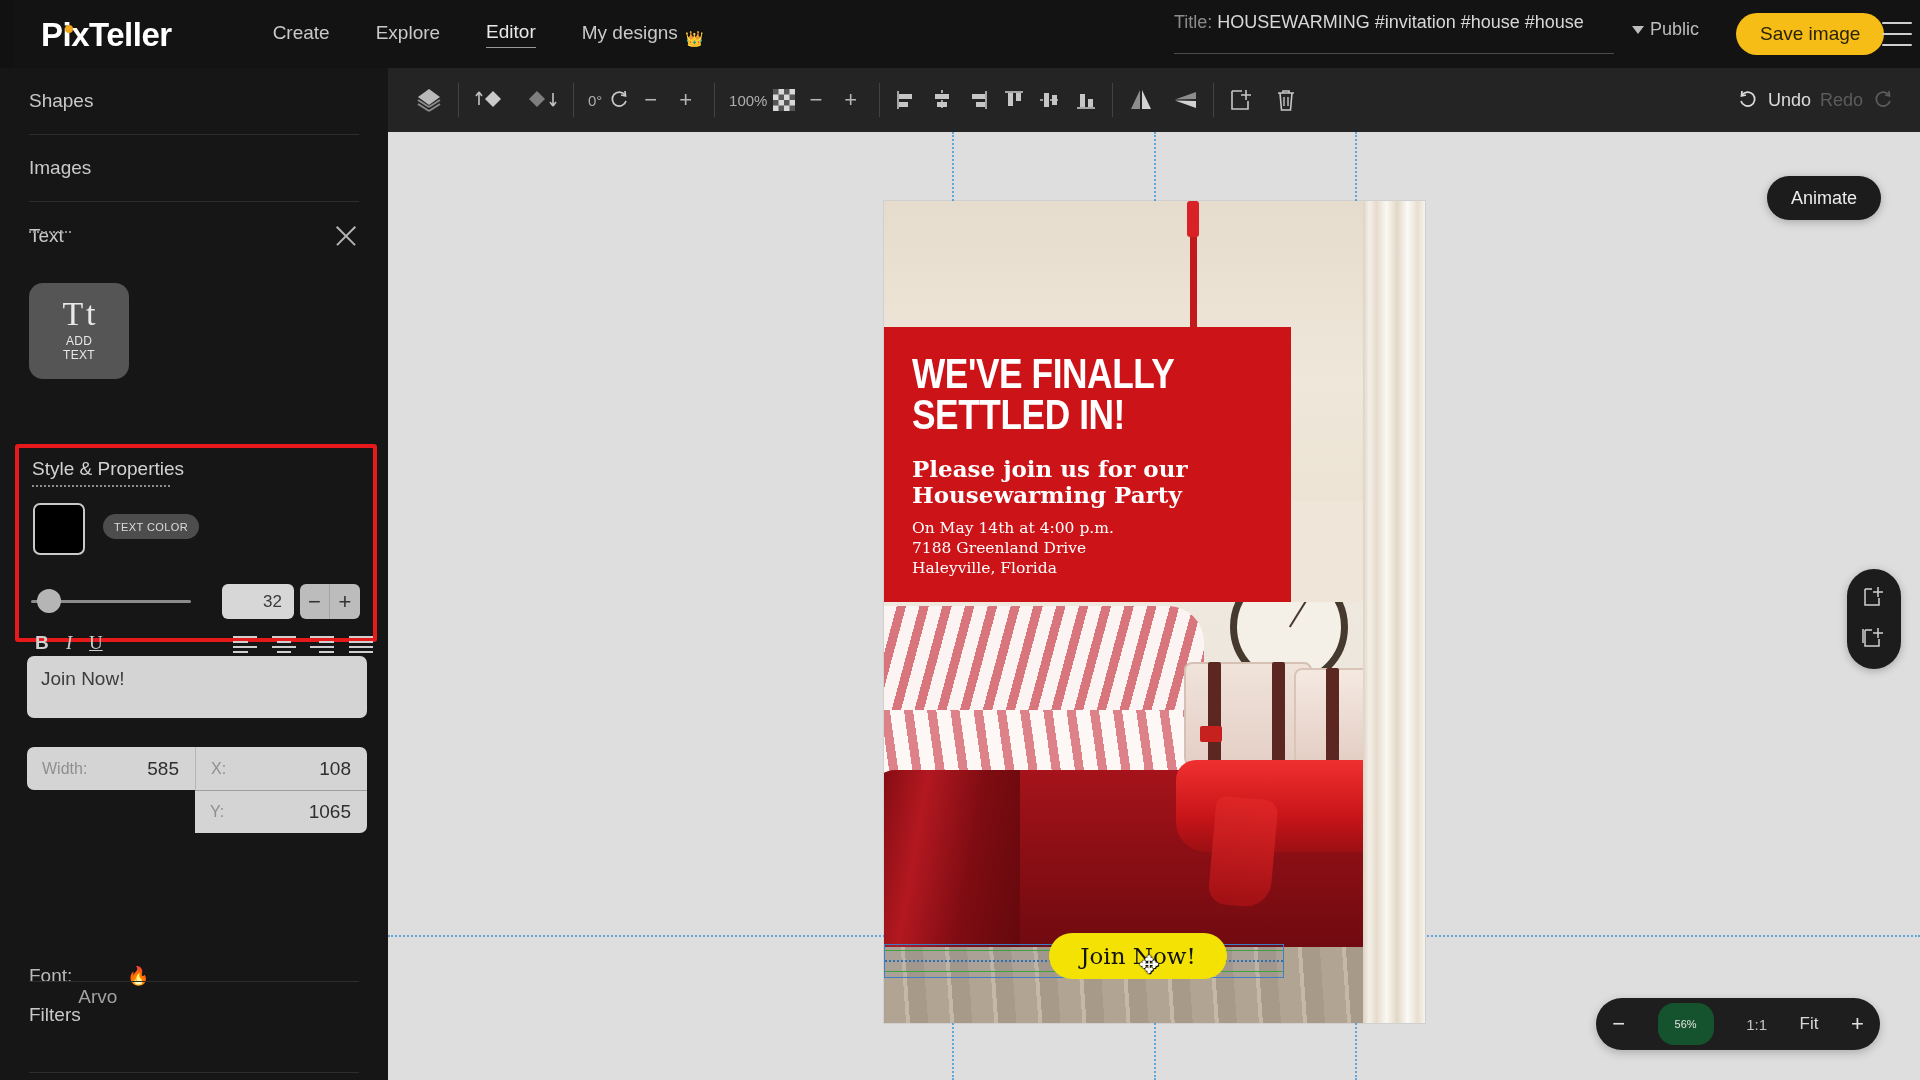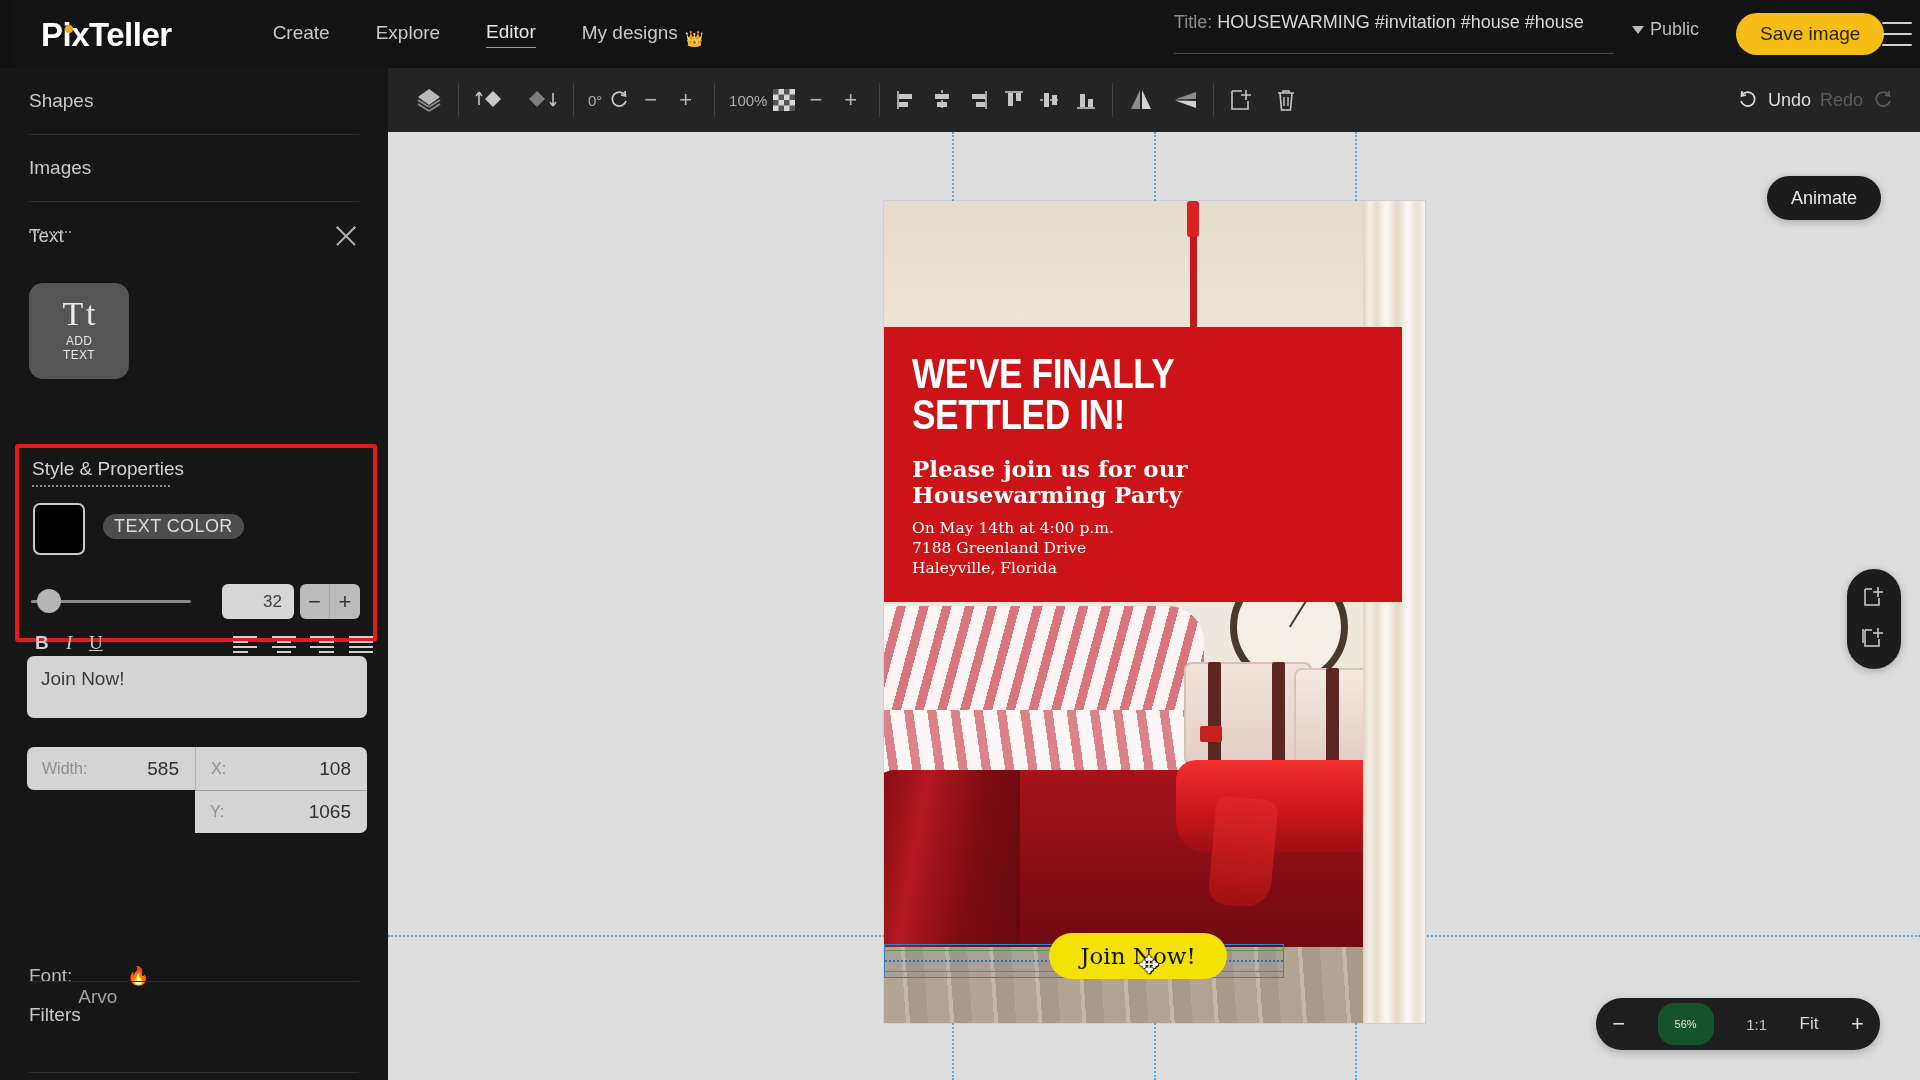--- a/index.html
+++ b/index.html
@@ -121,21 +121,21 @@
     position: absolute; left: 0; bottom: -7px; width: 140px; height: 2px;
     background-image: repeating-linear-gradient(to right, #8e8e8e 0 2px, transparent 2px 4px);
   }
   #colorSwatch {
     position: absolute; left: 14px; top: 55px; width: 52px; height: 52px;
     background: #000; border: 2px solid #c9c9c9; border-radius: 7px; cursor: pointer;
   }
   #colorLabel {
     position: absolute; left: 84px; top: 66px; height: 25px; padding: 0 11px;
     background: #4d4d4e; border-radius: 13px; color: #dcdcdc;
-    font-size: 18px; display: flex; align-items: center; letter-spacing: 0.4px;
+    font-size: 11px; display: flex; align-items: center; letter-spacing: 0.4px;
   }
   #sizeSlider {
     position: absolute; left: 12px; top: 152px; width: 160px; height: 3px;
     background: #8c8c8c; border-radius: 2px; cursor: pointer;
   }
   #sizeSlider .knob {
     position: absolute; left: 6px; top: -11px; width: 24px; height: 24px;
     border-radius: 50%; background: #b5b5b5;
   }
   #sizeVal {
@@ -249,21 +249,21 @@
   #ribbon {
     position: absolute; left: 306px; top: 0; width: 7px; height: 126px;
     background: #c21a1c;
   }
   #ribbon::after {
     content: ''; position: absolute; left: -3px; top: 0; width: 12px; height: 36px;
     background: #d92225; border-radius: 3px;
   }
   
   #redblock {
-    position: absolute; left: 0; top: 126px; width: 518px; height: 275px;
+    position: absolute; left: 0; top: 126px; width: 407px; height: 275px;
     background: #cc1418; padding: 26px 4px 0 28px; color: #fff;
   }
   #headline {
     font-family: "Liberation Sans Narrow", "Liberation Sans", sans-serif;
     font-weight: bold; font-size: 43px; line-height: 0.96;
     letter-spacing: -0.5px; transform: scaleX(0.82); transform-origin: left top;
     text-transform: uppercase;
   }
   #subhead {
     font-family: "DejaVu Serif", serif; font-weight: bold;

